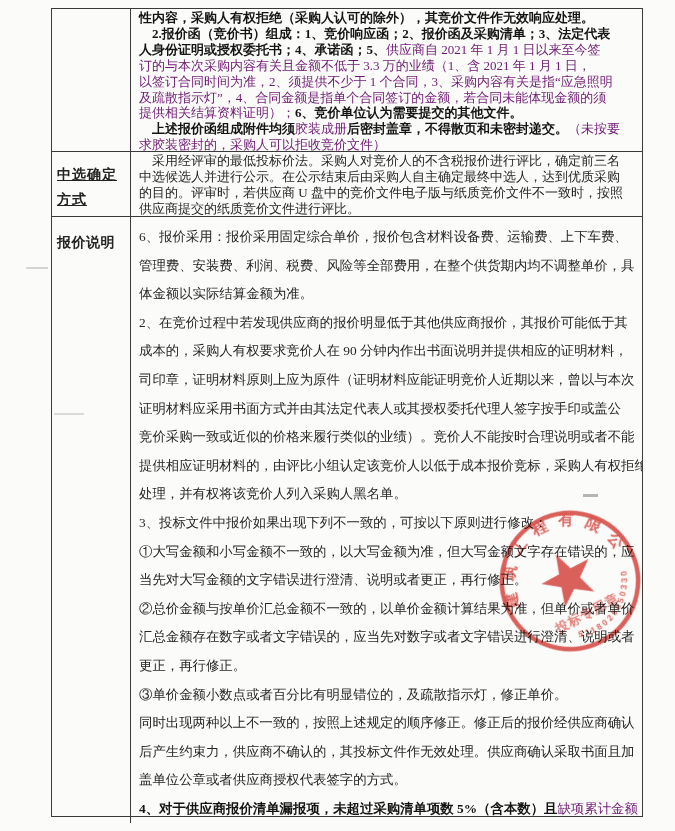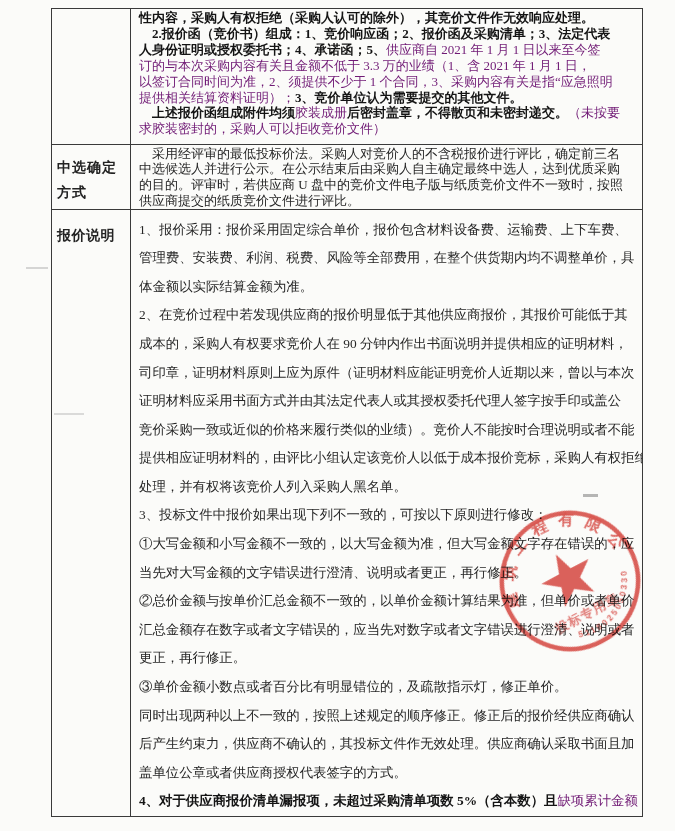--- a/index.html
+++ b/index.html
@@ -20,21 +20,21 @@
   }
   .trow{display:flex;box-sizing:border-box;}
   .trow.bordered{border-bottom:1px solid #3a3a3a;}
   .label-cell{
     width:79px;flex:none;
     border-right:1px solid #3a3a3a;
     box-sizing:border-box;
     font-size:14px;font-weight:bold;color:#232323;
     letter-spacing:1px;
   }
-  .label-r2{padding:10px 3px 0 5px;line-height:25px;}
+  .label-r2{padding:10px 3px 0 5px;line-height:25px;text-decoration:underline;}
   .label-r3{padding:17px 3px 0 5px;text-align:left;letter-spacing:0.5px;}
   .content-cell{
     flex:1;min-width:0;
     padding:1px 4px 0 8px;
     overflow:hidden;
     box-sizing:border-box;
   }
   .dense .tline{line-height:15.9px;font-size:13px;white-space:nowrap;}
   .sparse .tline{line-height:28.6px;font-size:13.4px;white-space:nowrap;}
   .seg-b{color:#141414;font-weight:bold;}
@@ -59,40 +59,41 @@
   <div class="doc-table">
 
     <div class="trow bordered" style="height:143px;">
       <div class="label-cell"></div>
       <div class="content-cell dense">
           <div class="tline"><span class="seg-b">性内容，采购人有权拒绝（采购人认可的除外），其竞价文件作无效响应处理。</span></div>
           <div class="tline"><span class="seg-b">　2.报价函（竞价书）组成：1、竞价响应函；2、报价函及采购清单；3、法定代表</span></div>
           <div class="tline"><span class="seg-b">人身份证明或授权委托书；4、承诺函；5、</span><span class="seg-g">供应商自 2021 年 1 月 1 日以来至今签</span></div>
           <div class="tline"><span class="seg-g">订的与本次采购内容有关且金额不低于 3.3 万的业绩（1、含 2021 年 1 月 1 日，</span></div>
           <div class="tline"><span class="seg-g">以签订合同时间为准，2、须提供不少于 1 个合同，3、采购内容有关是指“应急照明</span></div>
-          <div class="tline"><span class="seg-g">提供相关结算资料证明）；</span><span class="seg-b">3、竞价单位认为需要提交的其他文件。</span></div>
+          <div class="tline"><span class="seg-g">及疏散指示灯”，4、合同金额是指单个合同签订的金额，若合同未能体现金额的须</span></div>
+          <div class="tline"><span class="seg-g">提供相关结算资料证明）；</span><span class="seg-b">6、竞价单位认为需要提交的其他文件。</span></div>
           <div class="tline"><span class="seg-b">　上述报价函组成附件均须</span><span class="seg-g">胶装成册</span><span class="seg-b">后密封盖章，不得散页和未密封递交。</span><span class="seg-g">（未按要</span></div>
           <div class="tline"><span class="seg-g">求胶装密封的，采购人可以拒收竞价文件）</span></div>
         </div>
     </div>
 
     <div class="trow bordered" style="height:65px;">
       <div class="label-cell label-r2">中选确定方式</div>
       <div class="content-cell dense">
           <div class="tline"><span class="seg-n">　采用经评审的最低投标价法。采购人对竞价人的不含税报价进行评比，确定前三名</span></div>
           <div class="tline"><span class="seg-n">中选候选人并进行公示。在公示结束后由采购人自主确定最终中选人，达到优质采购</span></div>
           <div class="tline"><span class="seg-n">的目的。评审时，若供应商 U 盘中的竞价文件电子版与纸质竞价文件不一致时，按照</span></div>
           <div class="tline"><span class="seg-n">供应商提交的纸质竞价文件进行评比。</span></div>
         </div>
     </div>
 
     <div class="trow" style="flex:1;">
       <div class="label-cell label-r3">报价说明</div>
       <div class="content-cell sparse" style="padding-top:6px;">
-          <div class="tline"><span class="seg-n">1、报价采用：报价采用固定综合单价，报价包含材料设备费、运输费、上下车费、</span></div>
+          <div class="tline"><span class="seg-n">6、报价采用：报价采用固定综合单价，报价包含材料设备费、运输费、上下车费、</span></div>
           <div class="tline"><span class="seg-n">管理费、安装费、利润、税费、风险等全部费用，在整个供货期内均不调整单价，具</span></div>
           <div class="tline"><span class="seg-n">体金额以实际结算金额为准。</span></div>
           <div class="tline"><span class="seg-n">2、在竞价过程中若发现供应商的报价明显低于其他供应商报价，其报价可能低于其</span></div>
           <div class="tline"><span class="seg-n">成本的，采购人有权要求竞价人在 90 分钟内作出书面说明并提供相应的证明材料，</span></div>
           <div class="tline"><span class="seg-n">司印章，证明材料原则上应为原件（证明材料应能证明竞价人近期以来，曾以与本次</span></div>
           <div class="tline"><span class="seg-n">证明材料应采用书面方式并由其法定代表人或其授权委托代理人签字按手印或盖公</span></div>
           <div class="tline"><span class="seg-n">竞价采购一致或近似的价格来履行类似的业绩）。竞价人不能按时合理说明或者不能</span></div>
           <div class="tline"><span class="seg-n">提供相应证明材料的，由评比小组认定该竞价人以低于成本报价竞标，采购人有权拒绝</span></div>
           <div class="tline"><span class="seg-n">处理，并有权将该竞价人列入采购人黑名单。</span></div>
           <div class="tline"><span class="seg-n">3、投标文件中报价如果出现下列不一致的，可按以下原则进行修改：</span></div>

